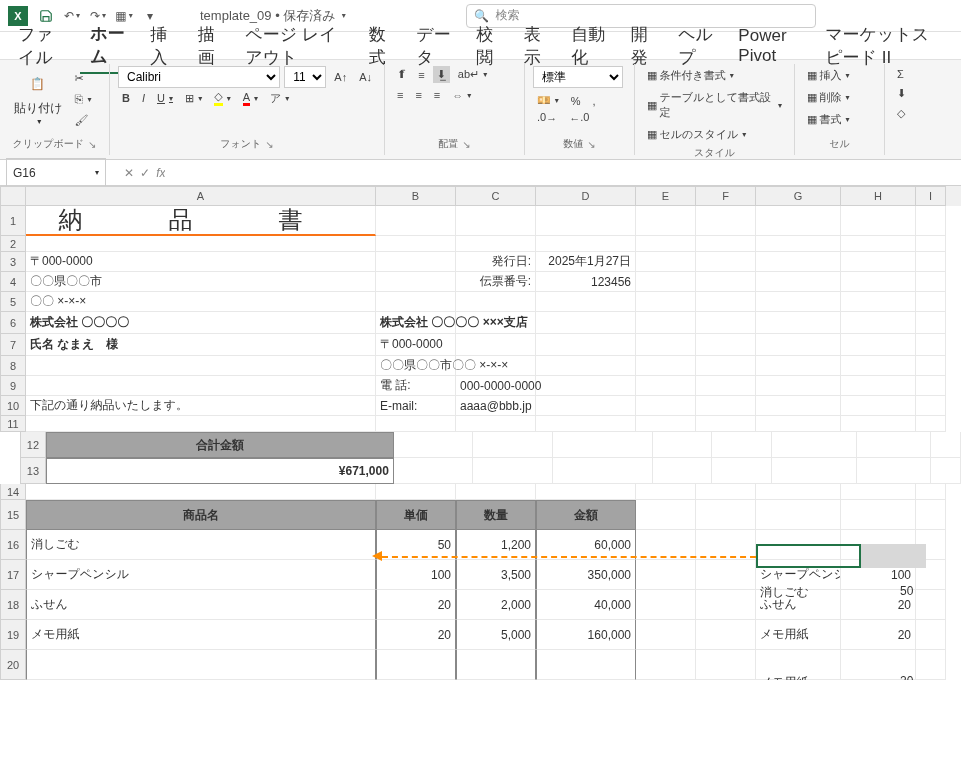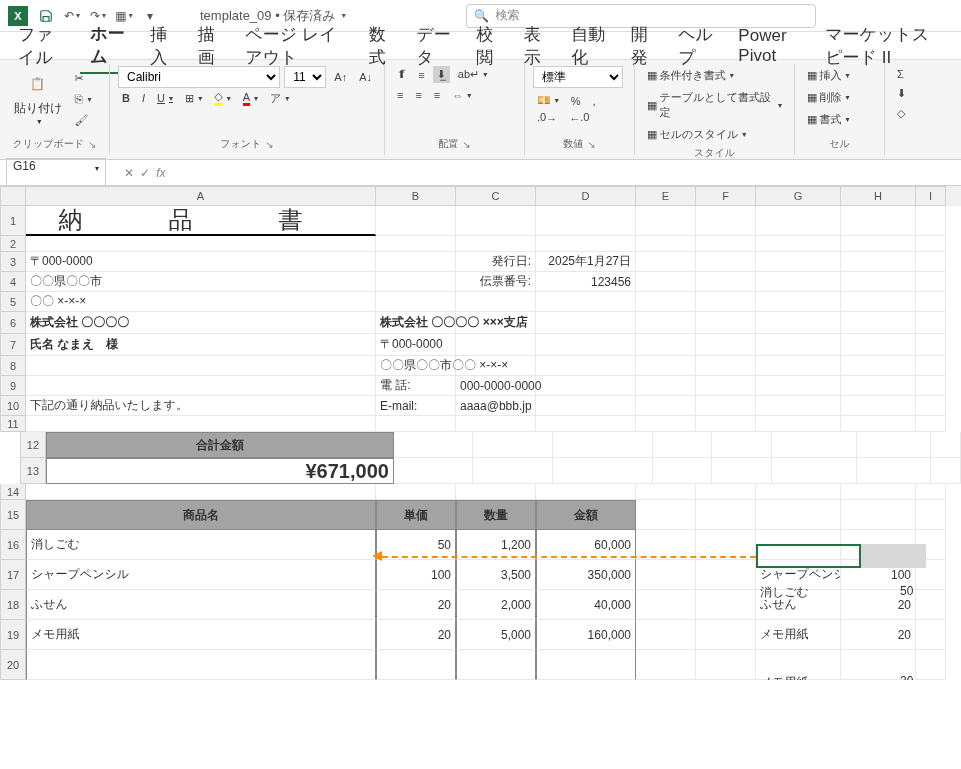--- a/index.html
+++ b/index.html
@@ -16,33 +16,33 @@
 .ribbon { height: 100px; background: #f5f5f5; border-bottom: 1px solid #d0d0d0; display: flex; padding: 4px 0; }
 .ribbon-group { border-right: 1px solid #d8d8d8; padding: 2px 8px; display: flex; flex-direction: column; justify-content: space-between; position: relative; }
 .ribbon-group-label { font-size: 10px; color: #666; text-align: right; padding: 2px 0; display: flex; justify-content: center; align-items: center; gap: 4px; }
 .ribbon-row { display: flex; align-items: center; gap: 4px; }
 .ribbon-btn { padding: 2px 4px; display: flex; align-items: center; gap: 2px; cursor: pointer; color: #444; font-size: 11px; }
 .big-btn { display: flex; flex-direction: column; align-items: center; padding: 2px 6px; cursor: pointer; }
 .big-btn .icon-lg { width: 32px; height: 32px; display: flex; align-items: center; justify-content: center; }
 .caret { font-size: 8px; margin-left: 2px; }
 .font-select { height: 22px; border: 1px solid #ccc; background: #fff; padding: 0 4px; font-size: 12px; }
 .namebox-bar { height: 26px; border-bottom: 1px solid #d0d0d0; display: flex; align-items: center; background: #fff; }
-.namebox { width: 100px; height: 22px; border: 1px solid #ccc; margin-left: 6px; padding: 14px 6px; display: flex; align-items: flex-end; justify-content: space-between; }
+.namebox { width: 100px; height: 22px; border: 1px solid #ccc; margin-left: 6px; padding: 14px 6px; display: flex; align-items: center; justify-content: space-between; }
 .fx-area { display: flex; align-items: center; gap: 6px; margin-left: 18px; color: #888; }
 .formula-input { flex: 1; height: 22px; border: none; padding: 0 6px; }
 .grid-area { display: flex; flex-direction: column; position: relative; }
 .col-headers { display: flex; height: 20px; background: #f0f0f0; }
 .corner { width: 26px; border: 1px solid #d0d0d0; background: #f0f0f0; }
 .colh { border: 1px solid #d0d0d0; border-left: none; display: flex; align-items: center; justify-content: center; font-size: 11px; color: #555; }
 .row { display: flex; }
 .rowh { width: 26px; border: 1px solid #d0d0d0; border-top: none; background: #f0f0f0; display: flex; align-items: center; justify-content: center; font-size: 11px; color: #555; }
 .cell { border-right: 1px solid #e8e8e8; border-bottom: 1px solid #e8e8e8; padding: 2px 4px; overflow: hidden; white-space: nowrap; font-size: 12px; display: flex; align-items: center; }
 .cA { width: 350px; } .cB { width: 80px; } .cC { width: 80px; } .cD { width: 100px; } .cE { width: 60px; } .cF { width: 60px; } .cG { width: 85px; } .cH { width: 75px; } .cI { width: 30px; }
 .h20 { height: 20px; } .h16 { height: 16px; } .h22 { height: 22px; } .h26 { height: 26px; padding-left: 20px; } .h30 { height: 30px; }
-.title-cell { font-size: 24px; letter-spacing: 40px; text-align: center; justify-content: center; border-bottom: 2px solid #000000; font-family: serif; }
+.title-cell { font-size: 24px; letter-spacing: 40px; text-align: center; justify-content: center; border-bottom: 2px solid #f97316; font-family: serif; }
 .bold { font-weight: bold; }
 .gray-bg { background: #a3a3a3; }
 .center { justify-content: center; text-align: center; }
 .right { justify-content: flex-end; text-align: right; }
 .tbl-border { border: 1px solid #888; }
 .tbl-border-lr { border-left: 1px solid #888; border-right: 1px solid #888; }
 .active-cell-overlay { position: absolute; border: 2px solid #217346; pointer-events: none; }
 .dashed-box { position: absolute; border: 2px dashed #ff8c00; pointer-events: none; }
 .arrow-line { position: absolute; height: 0; border-top: 2px dashed #ff8c00; pointer-events: none; }
 .arrow-head { position: absolute; width: 0; height: 0; border-top: 5px solid transparent; border-bottom: 5px solid transparent; border-right: 10px solid #ff8c00; pointer-events: none; }
@@ -390,21 +390,21 @@
       <div class="cell cC"></div>
       <div class="cell cD"></div>
       <div class="cell cE"></div>
       <div class="cell cF"></div>
       <div class="cell cG"></div>
       <div class="cell cH"></div>
       <div class="cell cI"></div>
   </div>
   <div class="row h26">
       <div class="rowh">13</div>
-    <div class="cell cA right bold tbl-border" style="font-size:20px">¥671,000</div>
+    <div class="cell cA right bold tbl-border" style="font-size:12px">¥671,000</div>
     <div class="cell cB"></div>
       <div class="cell cC"></div>
       <div class="cell cD"></div>
       <div class="cell cE"></div>
       <div class="cell cF"></div>
       <div class="cell cG"></div>
       <div class="cell cH"></div>
       <div class="cell cI"></div>
   </div>
   <div class="row h16">

